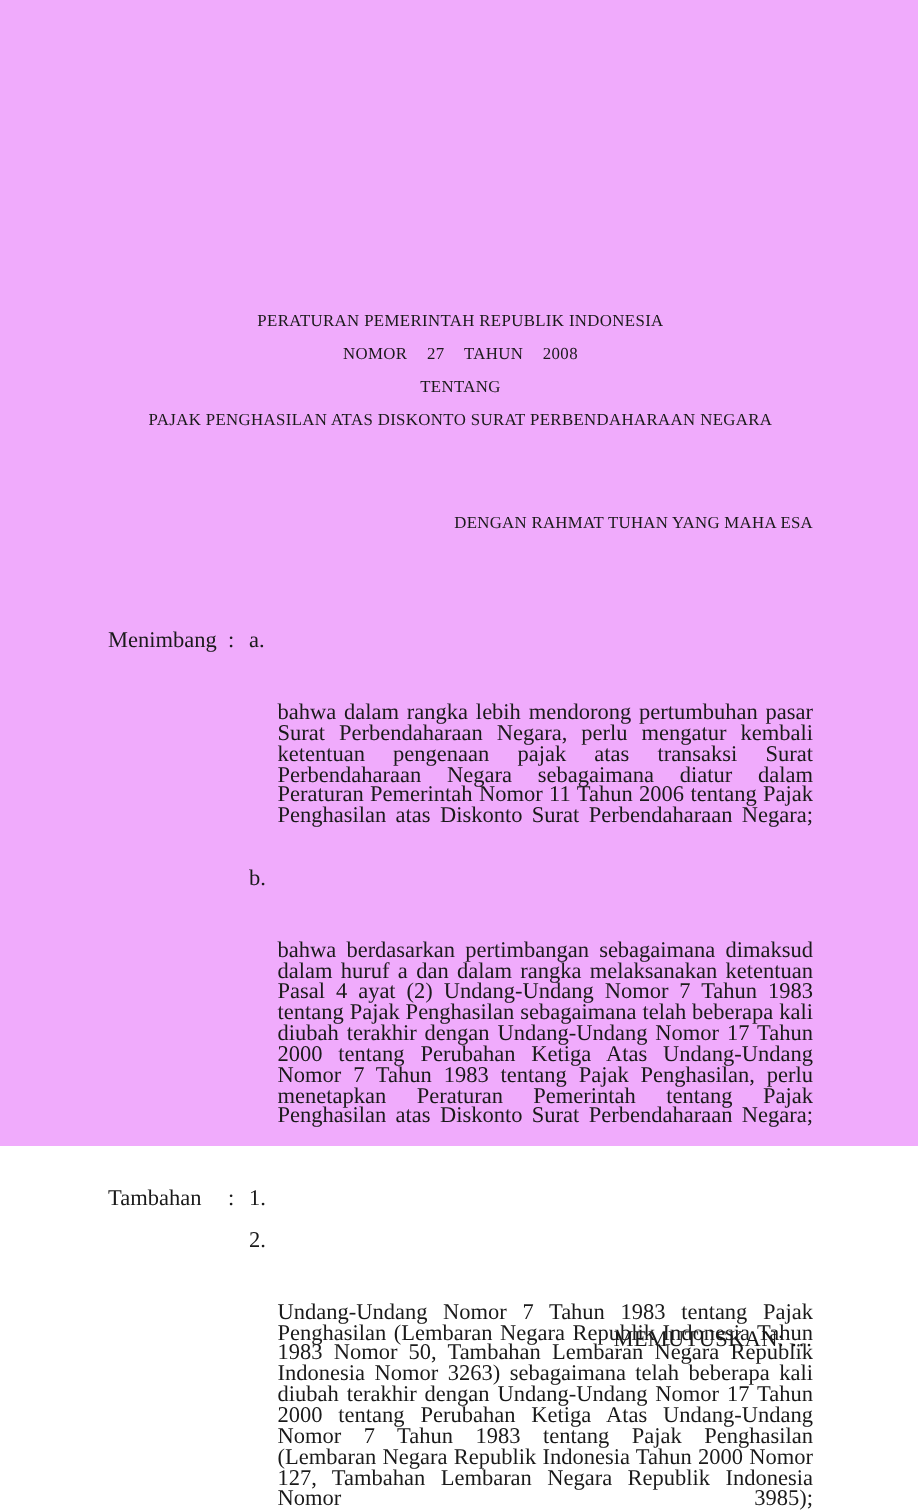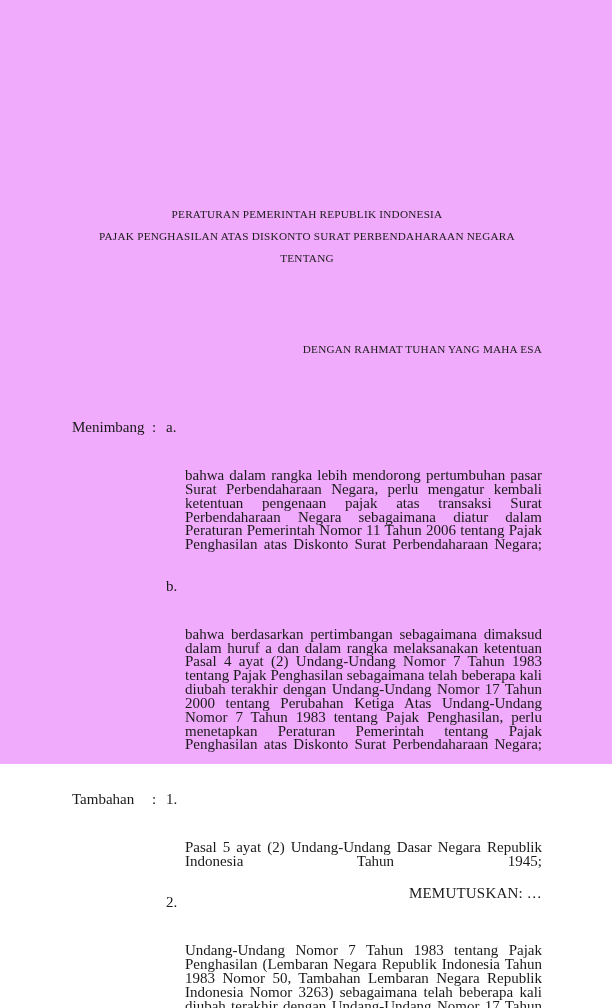--- a/index.html
+++ b/index.html
@@ -117,22 +117,23 @@
     letter-spacing: 0.2px;
   }
 </style>
 </head>
 <body>
 
 <div class="page">
 
   <div class="title-block">
     <div class="title-line">PERATURAN PEMERINTAH REPUBLIK INDONESIA</div>
+    <div class="title-line spaced">NOMOR  27  TAHUN  2008</div>
+    <div class="title-line">TENTANG</div>
     <div class="title-line">PAJAK PENGHASILAN ATAS DISKONTO SURAT PERBENDAHARAAN NEGARA</div>
-    <div class="title-line">TENTANG</div>
   </div>
 
   <div class="preamble">
     <div class="preamble-line">DENGAN RAHMAT TUHAN YANG MAHA ESA</div>
     <div class="preamble-gap"></div>
   </div>
 
   <div class="clauses">
 
     <div class="section">
@@ -148,21 +149,20 @@
         <div class="col-marker">b.</div>
         <div class="col-text">bahwa berdasarkan pertimbangan sebagaimana dimaksud dalam  huruf a dan dalam rangka melaksanakan ketentuan Pasal 4 ayat (2) Undang-Undang Nomor 7 Tahun 1983 tentang Pajak Penghasilan sebagaimana telah beberapa kali diubah terakhir dengan Undang-Undang Nomor 17 Tahun 2000 tentang Perubahan Ketiga Atas Undang-Undang Nomor 7 Tahun 1983 tentang Pajak Penghasilan, perlu menetapkan Peraturan Pemerintah tentang Pajak Penghasilan atas Diskonto Surat Perbendaharaan Negara;</div>
       </div>
     </div>
 
     <div class="section">
       <div class="clause-row">
         <div class="col-label">Tambahan</div>
         <div class="col-colon">:</div>
         <div class="col-marker">1.</div>
-        <div class="col-text">Pasal 5 ayat (2) Undang-Undang Dasar Negara Republik Indonesia Tahun 1945;</div>
       </div>
       <div class="clause-row">
         <div class="col-label"></div>
         <div class="col-colon"></div>
         <div class="col-marker">2.</div>
         <div class="col-text">Undang-Undang Nomor 7 Tahun 1983 tentang Pajak Penghasilan (Lembaran Negara Republik Indonesia Tahun 1983 Nomor 50, Tambahan Lembaran Negara Republik Indonesia Nomor 3263) sebagaimana telah beberapa kali diubah terakhir dengan Undang-Undang Nomor 17 Tahun 2000 tentang Perubahan Ketiga Atas Undang-Undang Nomor 7 Tahun 1983 tentang Pajak Penghasilan (Lembaran Negara Republik Indonesia Tahun 2000 Nomor 127, Tambahan Lembaran Negara Republik Indonesia Nomor 3985);</div>
       </div>
     </div>
 
   </div>

